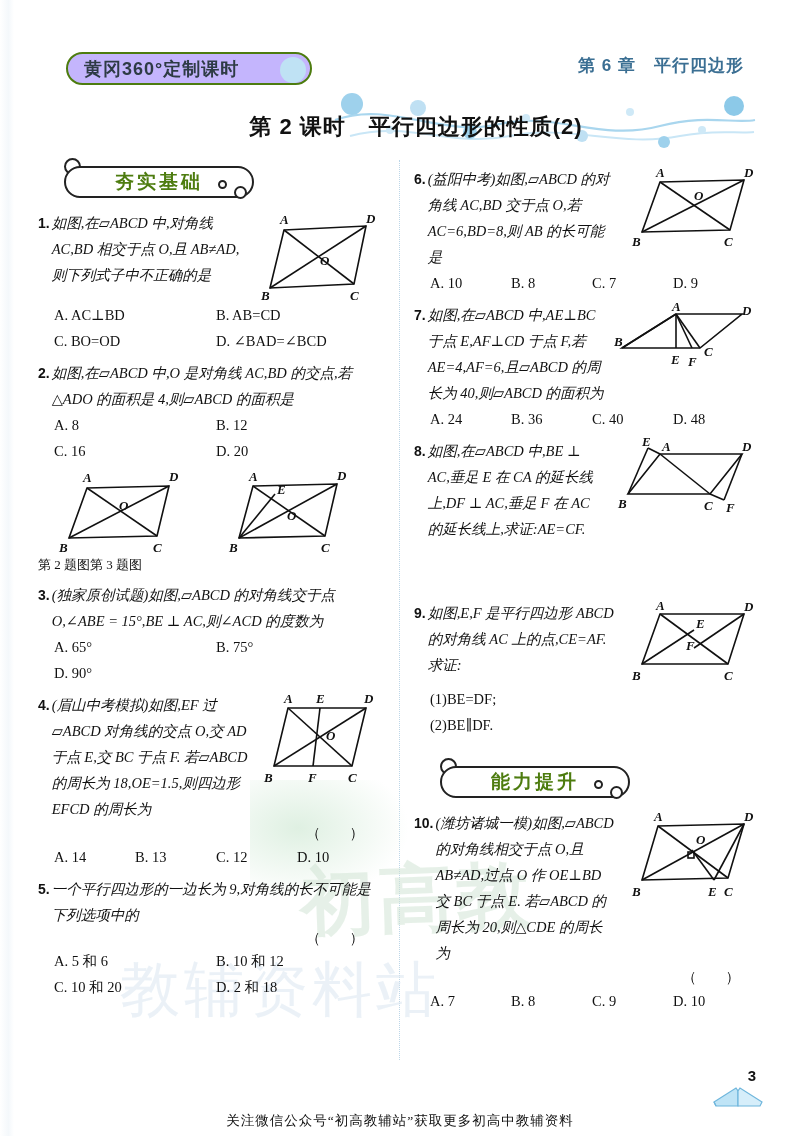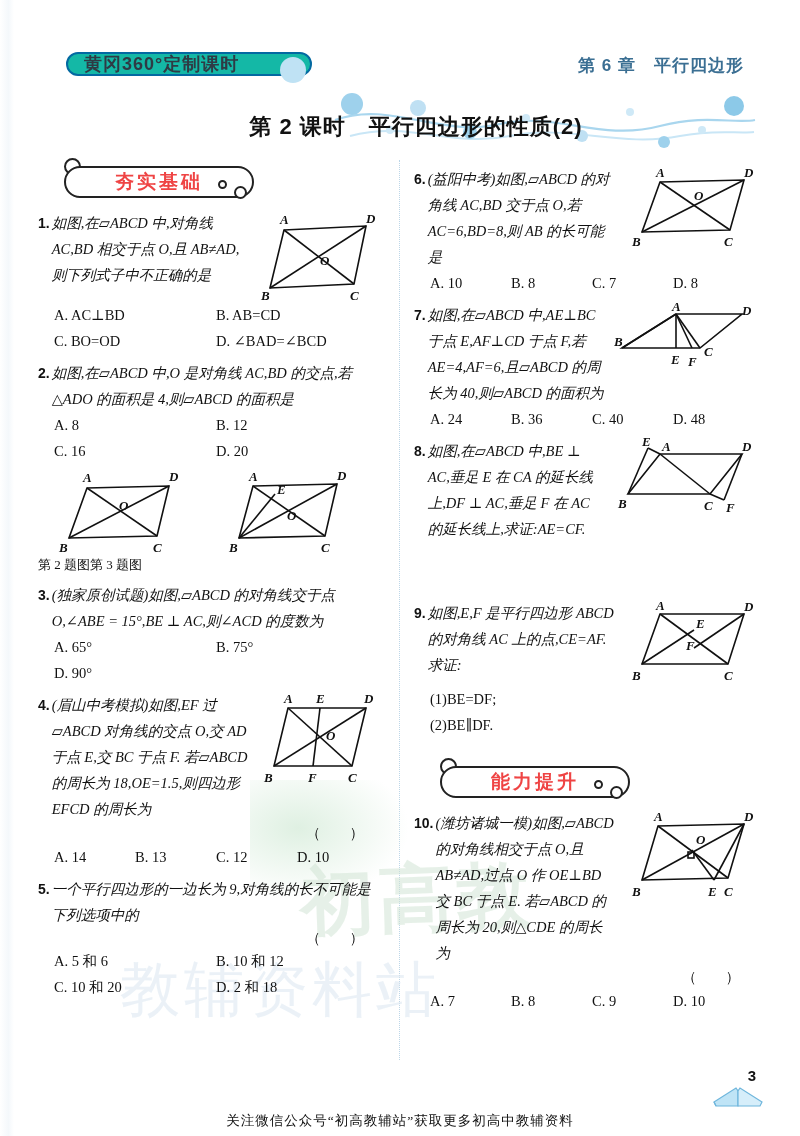--- a/index.html
+++ b/index.html
@@ -23,24 +23,24 @@
   .col-divider {
     position:absolute; left:399px; top:160px; width:0; height:900px;
     border-left: 1px dotted #bcd6e8;
   }
 
   
   .header { position:absolute; left:0; top:40px; width:800px; height:80px; }
 
   .brand-pill {
     position:absolute; left:66px; top:12px;
-    width: 246px; height: 24px;
-    border: 2px solid #0369a1;
+    width: 246px; height: 33px;
+    border: 2px solid #4d7c0f;
     border-radius: 18px;
-    background:#14b8a6;
+    background:#c4b5fd;
     display:flex; align-items:center;
   }
   .brand-pill .brand-text {
     font-family: "Liberation Sans", sans-serif;
     font-weight: 700;
     font-size: 18px;
     letter-spacing: 1px;
     color:#2e3b45;
     padding-left: 16px;
   }
@@ -76,21 +76,21 @@
   .banner-pill {
     position:absolute; left:26px; top:6px;
     width: 190px; height: 32px;
     border: 2.5px solid #222;
     border-radius: 16px;
     background:#fff;
     display:flex; align-items:center; justify-content:center;
   }
   .banner-pill .banner-text {
     font-family:"Liberation Sans", sans-serif;
-    font-weight:700; font-size:19px; letter-spacing:3px; color:#ef4444;
+    font-weight:700; font-size:19px; letter-spacing:3px; color:#4d7c0f;
   }
   .bub { position:absolute; border:2.5px solid #222; border-radius:50%; background:#fff; }
   .bub.b1 { left:26px;  top:-2px; width:17px; height:17px; }
   .bub.b2 { left:48px;  top:14px; width:11px; height:11px; }
   .bub.b3 { left:180px; top:20px; width:9px;  height:9px; }
   .bub.b4 { left:196px; top:26px; width:13px; height:13px; }
 
   
   .col {
     position:absolute; top:160px; width:340px;
@@ -341,21 +341,21 @@
       </svg>
       <div class="q-body">
         <span class="qnum">6.</span>
         <span class="qtext">(益阳中考)如图,▱ABCD 的对角线 AC,BD 交于点 O,若 AC=6,BD=8,则 AB 的长可能是</span>
       </div>
       <div style="clear:both"></div>
       <div class="opts four">
         <div class="opt">A. 10</div>
         <div class="opt">B. 8</div>
         <div class="opt">C. 7</div>
-        <div class="opt">D. 8</div>
+        <div class="opt">D. 9</div>
       </div>
     </div>
 
     <div class="q">
       <svg class="fig" width="140" height="68" viewBox="0 0 140 68">
         <polygon class="figline" points="62,12 128,12 86,46 8,46"></polygon>
         <line class="figline" x1="62" y1="12" x2="62" y2="46"></line>
         <line class="figline" x1="62" y1="12" x2="86" y2="46"></line>
         <line class="figline" x1="62" y1="12" x2="8" y2="46"></line>
         <line class="figline" x1="62" y1="12" x2="78" y2="46"></line>

